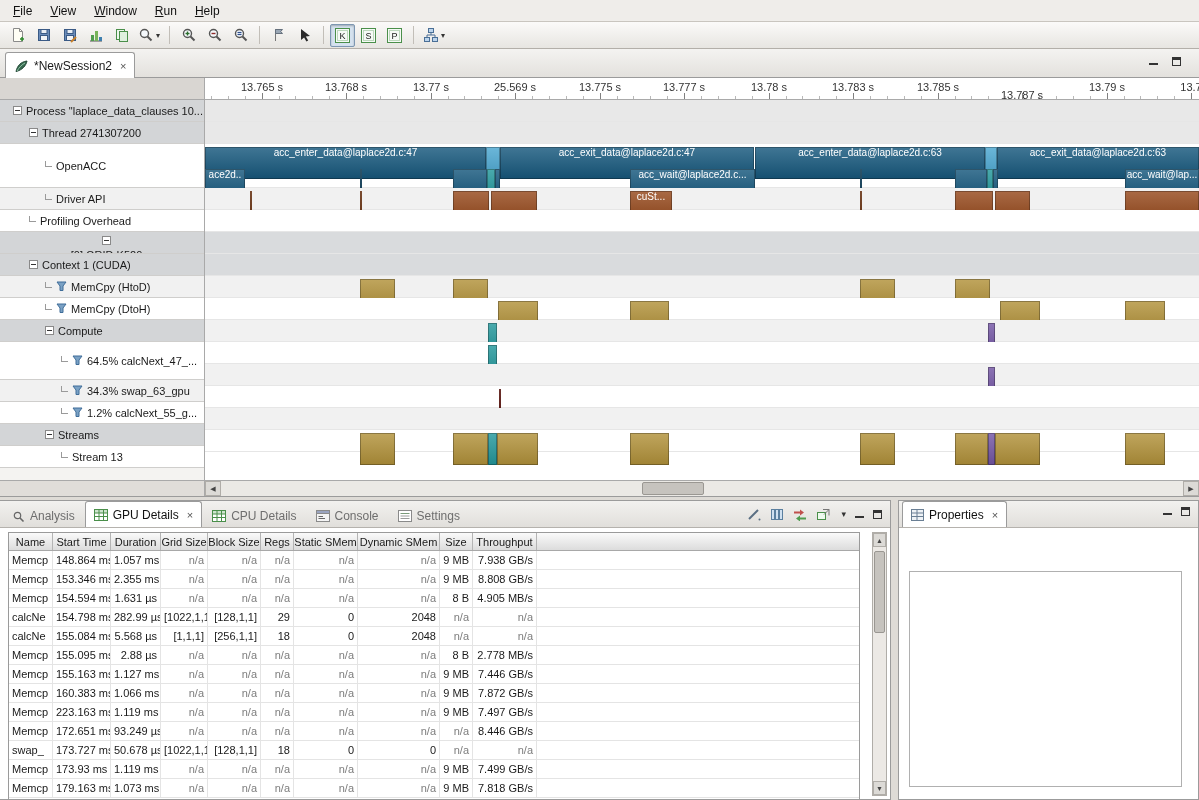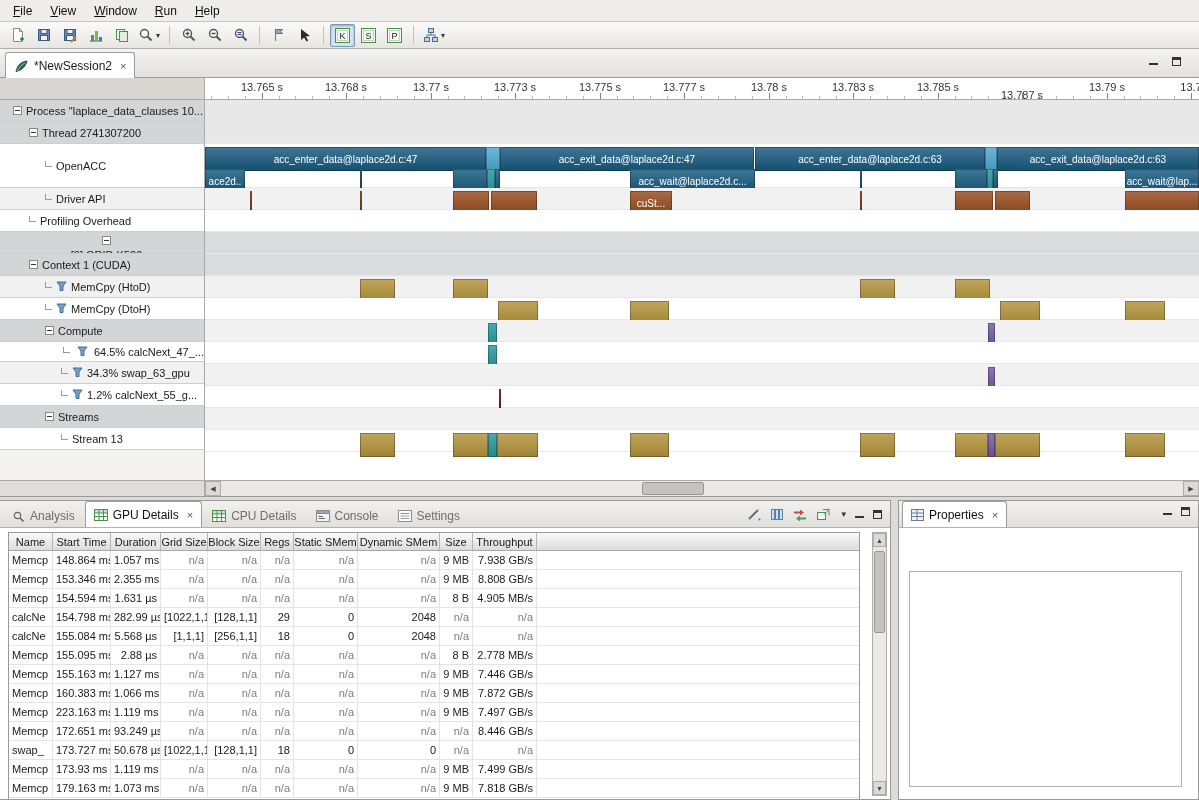--- a/index.html
+++ b/index.html
@@ -32,21 +32,21 @@
   #tlwrap{position:absolute;left:0;top:29px;right:0;bottom:0;background:#fff}
   #tl-corner{position:absolute;left:0;top:0;width:205px;height:22px;background:#d9d6d2;border-right:1px solid #a9a9a9;border-bottom:1px solid #a9a9a9}
   #tl-ruler{position:absolute;left:205px;top:0;right:0;height:22px;background:#fff;border-bottom:1px solid #a9a9a9;overflow:hidden}
   .rlabel{position:absolute;top:3px;font-size:11px;color:#333;transform:translateX(-50%);white-space:nowrap}
   .rtick{position:absolute;bottom:0;width:1px;height:6px;background:#808080}
   #rminor{position:absolute;left:0;right:0;bottom:0;height:3px;background:repeating-linear-gradient(90deg,#b8b8b8 0,#b8b8b8 1px,transparent 1px,transparent 16.9px);background-position:6px 0}
   #tl-tree{position:absolute;left:0;top:22px;width:205px;bottom:16px;background:#f4f3f1;border-right:1px solid #a9a9a9;overflow:hidden}
   #tl-canvas{position:absolute;left:205px;top:22px;right:0;bottom:16px;background:#fff;overflow:hidden}
   .trow{display:flex;align-items:center;border-bottom:1px solid #cfcecc;font-size:11px;white-space:nowrap;overflow:hidden;padding-left:9px;gap:4px}
   .crow{position:relative;border-bottom:1px solid #e6e6e6}
-  .bar{position:absolute;height:24px;overflow:hidden;display:flex;align-items:center;justify-content:center;box-shadow:inset 0 0 0 1px rgba(0,0,0,.28);background-image:linear-gradient(rgba(255,255,255,.18),rgba(0,0,0,.10))}
+  .bar{position:absolute;height:32px;overflow:hidden;display:flex;align-items:flex-start;justify-content:center;box-shadow:inset 0 0 0 1px rgba(0,0,0,.28);background-image:linear-gradient(rgba(255,255,255,.18),rgba(0,0,0,.10))}
   .bar span{font-size:10px;color:#fff;white-space:nowrap;padding:0 2px}
   .toggle{width:9px;height:9px;border:1px solid #898989;background:#fff;position:relative;flex:none}
   .toggle::after{content:"";position:absolute;left:1px;right:1px;top:3px;height:1px;background:#333}
   .elbow{width:7px;height:6px;border-left:1px solid #9a9a9a;border-bottom:1px solid #9a9a9a;flex:none;margin-top:-4px}
   .tlabel{overflow:hidden;text-overflow:clip}
 
   #tl-scorner{position:absolute;left:0;bottom:0;width:205px;height:16px;background:#e0ddd9;border-top:1px solid #a9a9a9;border-right:1px solid #a9a9a9}
   #tl-hscroll{position:absolute;left:205px;right:0;bottom:0;height:16px;background:#ebe9e5;border-top:1px solid #a9a9a9}
   .sbtn{position:absolute;width:16px;background:#dcdad6;border:1px solid #b0ada8;display:flex;align-items:center;justify-content:center;font-size:7px;color:#444}
   .sthumb{position:absolute;background:#c6c3be;border:1px solid #9a9792;border-radius:2px}
@@ -248,21 +248,21 @@
   <div id="tlwrap">
     <div id="tl-corner"></div>
     <div id="tl-ruler">
         <div id="rminor"></div>
         <span class="rlabel" style="left: 57px;">13.765 s</span>
         <span class="rtick" style="left: 57px;"></span>
         <span class="rlabel" style="left: 141px;">13.768 s</span>
         <span class="rtick" style="left: 141px;"></span>
         <span class="rlabel" style="left: 226px;">13.77 s</span>
         <span class="rtick" style="left: 226px;"></span>
-        <span class="rlabel" style="left: 310px;">13.773 s</span>
+        <span class="rlabel" style="left: 310px;">25.569 s</span>
         <span class="rtick" style="left: 310px;"></span>
         <span class="rlabel" style="left: 395px;">13.775 s</span>
         <span class="rtick" style="left: 395px;"></span>
         <span class="rlabel" style="left: 479px;">13.777 s</span>
         <span class="rtick" style="left: 479px;"></span>
         <span class="rlabel" style="left: 564px;">13.78 s</span>
         <span class="rtick" style="left: 564px;"></span>
         <span class="rlabel" style="left: 648px;">13.783 s</span>
         <span class="rtick" style="left: 648px;"></span>
         <span class="rlabel" style="left: 733px;">13.785 s</span>
@@ -328,21 +328,21 @@
               <path d="M1 1h9L7 5v4.5H4V5z" fill="#7aa1c4" stroke="#3f6d99"></path>
             </svg>
           </span>
           <span class="tlabel">MemCpy (DtoH)</span>
         </div>
         <div class="trow" style="height: 22px; background: rgb(211, 213, 215);">
           <span style="width: 32px; flex: 0 0 auto;"></span>
           <span class="toggle"></span>
           <span class="tlabel">Compute</span>
         </div>
-        <div class="trow" style="height: 20px; background: rgb(255, 255, 255); justify-content: space-between;">
+        <div class="trow" style="height: 38px; background: rgb(255, 255, 255);">
           <span style="width: 48px; flex: 0 0 auto;"></span>
           <span class="elbow"></span>
           <span class="icn">
             <svg width="11" height="11">
               <path d="M1 1h9L7 5v4.5H4V5z" fill="#7aa1c4" stroke="#3f6d99"></path>
             </svg>
           </span>
           <span class="tlabel">64.5% calcNext_47_...</span>
         </div>
         <div class="trow" style="height: 22px; background: rgb(241, 241, 241);">

